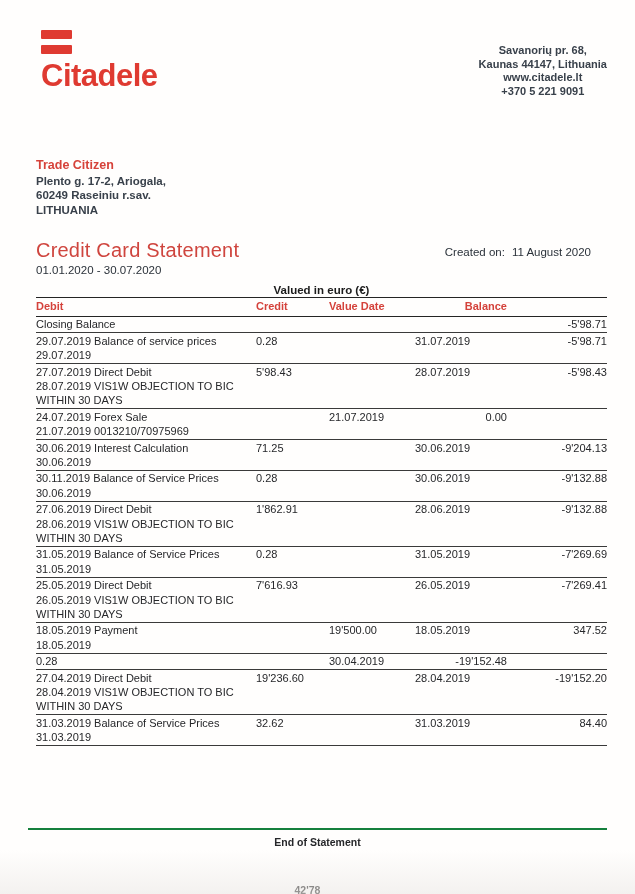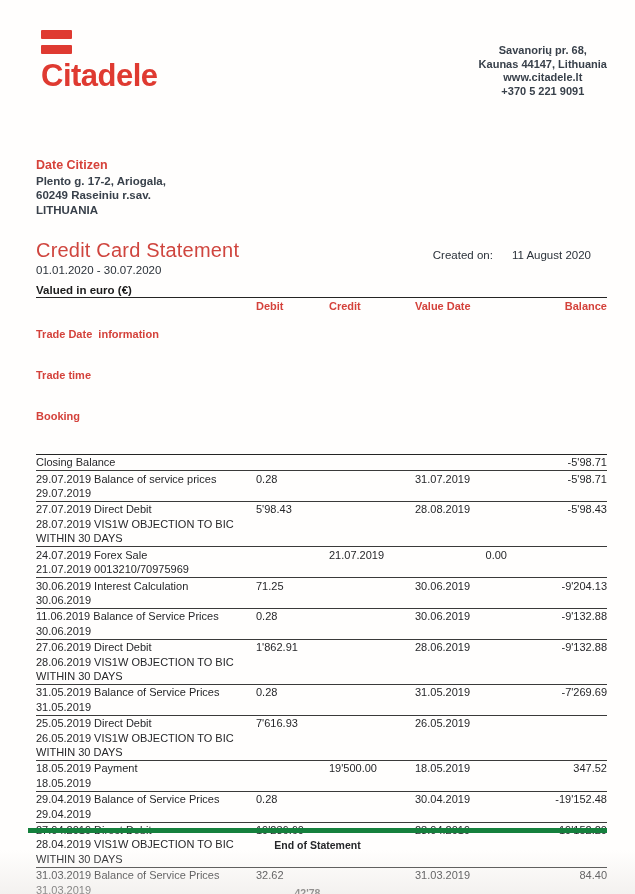--- a/index.html
+++ b/index.html
@@ -21,28 +21,28 @@
   .wordmark{
     color:#df3a31;font-weight:bold;font-size:31px;letter-spacing:-0.5px;
     margin-top:6px;line-height:32px;
   }
   .bank-address{text-align:center;font-size:11px;font-weight:bold;color:#39414b;line-height:13.5px;padding-top:14px;}
   
   .customer{margin-top:24px;line-height:14.5px;}
   .customer .name{color:#d6423a;font-weight:bold;font-size:12.5px;margin-bottom:1px;}
   .customer .addr{font-weight:bold;font-size:11.5px;color:#39414b;}
   
-  .title-row{display:flex;justify-content:space-between;align-items:flex-end;margin-top:22px;}
+  .title-row{display:flex;justify-content:space-between;align-items:center;margin-top:22px;}
   .doc-title{color:#cf453e;font-size:20px;font-weight:500;letter-spacing:0.2px;line-height:22px;}
   .created{font-size:11.5px;color:#2b323a;padding-top:4px;padding-right:16px;}
-  .created .lbl{margin-right:19px;}
+  .created .lbl{margin-right:7px;}
   .period{font-size:11.5px;color:#2b323a;margin-top:3px;}
   
   .valued-row{
-    text-align:left;font-weight:bold;font-size:11.5px;color:#1c1c1c;
+    text-align:center;font-weight:bold;font-size:11.5px;color:#1c1c1c;
     margin-top:8px;padding-bottom:1px;border-bottom:1.5px solid #242424;
   }
   
   .t-grid{display:grid;grid-template-columns:220px 73px 86px 92px 100px;}
   .t-head{
     color:#d4423b;font-weight:bold;font-size:11px;line-height:13.8px;
     padding:2px 0 2px 0;border-bottom:1.5px solid #242424;
   }
   .t-head .cell div{white-space:pre-wrap;}
   .t-body{}
@@ -50,21 +50,21 @@
     display:grid;grid-template-columns:220px 73px 86px 92px 100px;
     font-size:11px;line-height:14.4px;
     padding:0.5px 0;
     border-bottom:1px solid #3a3a3a;
   }
   .cell{white-space:pre-wrap;}
   .cell.balance{text-align:right;}
   
   .footer{
     position:absolute;left:28px;right:28px;top:828px;
-    border-top:5px solid #15803d;
+    border-top:2px solid #15803d;
   }
   .footer-text-wrap{position:relative;text-align:center;padding-top:2px;}
   .end-text{font-weight:bold;font-size:10.5px;color:#26272a;}
   .overlap-num{
     position:absolute;left:calc(50% - 23px);top:6px;
     font-weight:bold;font-size:10.5px;color:#3a3a3a;margin-top:48px;
   }
   .scan-fade{
     position:absolute;left:0;right:0;bottom:0;height:44px;
     background:linear-gradient(180deg, rgba(240,238,236,0) 0%, rgba(234,231,228,0.55) 100%);
@@ -84,42 +84,37 @@
     </div>
     <div class="bank-address">
       <div>Savanorių pr. 68,</div>
       <div>Kaunas 44147, Lithuania</div>
       <div>www.citadele.lt</div>
       <div>+370 5 221 9091</div>
     </div>
   </div>
 
   <div class="customer">
-    <div class="name">Date Citizen</div>
+    <div class="name">Trade Citizen</div>
     <div class="addr">Plento g. 17-2, Ariogala,</div>
     <div class="addr">60249 Raseiniu r.sav.</div>
     <div class="addr">LITHUANIA</div>
   </div>
 
   <div class="title-row">
     <div class="doc-title">Credit Card Statement</div>
     <div class="created">
       <span class="lbl">Created on:</span><span>11 August 2020</span>
     </div>
   </div>
   <div class="period">01.01.2020 - 30.07.2020</div>
 
   <div class="valued-row">Valued in euro (€)</div>
 
   <div class="t-grid t-head">
-    <div class="cell info">
-      <div>Trade Date  information</div>
-      <div>Trade time</div>
-      <div>Booking</div>
-    </div>
     <div class="cell">Debit</div>
     <div class="cell">Credit</div>
     <div class="cell">Value Date</div>
     <div class="cell balance">Balance</div>
   </div>
 
   <div class="t-body">
       <div class="t-row">
         <div class="cell info"><div>Closing Balance</div></div>
         <div class="cell debit"></div>
@@ -131,38 +126,38 @@
         <div class="cell info"><div>29.07.2019 Balance of service prices</div><div>29.07.2019</div></div>
         <div class="cell debit">0.28</div>
         <div class="cell credit"></div>
         <div class="cell value_date">31.07.2019</div>
         <div class="cell balance">-5'98.71</div>
       </div>
       <div class="t-row">
         <div class="cell info"><div>27.07.2019 Direct Debit</div><div>28.07.2019 VIS1W OBJECTION TO BIC</div><div>WITHIN 30 DAYS</div></div>
         <div class="cell debit">5'98.43</div>
         <div class="cell credit"></div>
-        <div class="cell value_date">28.08.2019</div>
+        <div class="cell value_date">28.07.2019</div>
         <div class="cell balance">-5'98.43</div>
       </div>
       <div class="t-row">
         <div class="cell info"><div>24.07.2019 Forex Sale</div><div>21.07.2019 0013210/70975969</div></div>
         <div class="cell debit"></div>
         <div class="cell value_date">21.07.2019</div>
         <div class="cell balance">0.00</div>
       </div>
       <div class="t-row">
         <div class="cell info"><div>30.06.2019 Interest Calculation</div><div>30.06.2019</div></div>
         <div class="cell debit">71.25</div>
         <div class="cell credit"></div>
         <div class="cell value_date">30.06.2019</div>
         <div class="cell balance">-9'204.13</div>
       </div>
       <div class="t-row">
-        <div class="cell info"><div>11.06.2019 Balance of Service Prices</div><div>30.06.2019</div></div>
+        <div class="cell info"><div>30.11.2019 Balance of Service Prices</div><div>30.06.2019</div></div>
         <div class="cell debit">0.28</div>
         <div class="cell credit"></div>
         <div class="cell value_date">30.06.2019</div>
         <div class="cell balance">-9'132.88</div>
       </div>
       <div class="t-row">
         <div class="cell info"><div>27.06.2019 Direct Debit</div><div>28.06.2019 VIS1W OBJECTION TO BIC</div><div>WITHIN 30 DAYS</div></div>
         <div class="cell debit">1'862.91</div>
         <div class="cell credit"></div>
         <div class="cell value_date">28.06.2019</div>
@@ -173,30 +168,30 @@
         <div class="cell debit">0.28</div>
         <div class="cell credit"></div>
         <div class="cell value_date">31.05.2019</div>
         <div class="cell balance">-7'269.69</div>
       </div>
       <div class="t-row">
         <div class="cell info"><div>25.05.2019 Direct Debit</div><div>26.05.2019 VIS1W OBJECTION TO BIC</div><div>WITHIN 30 DAYS</div></div>
         <div class="cell debit">7'616.93</div>
         <div class="cell credit"></div>
         <div class="cell value_date">26.05.2019</div>
+        <div class="cell balance">-7'269.41</div>
       </div>
       <div class="t-row">
         <div class="cell info"><div>18.05.2019 Payment</div><div>18.05.2019</div></div>
         <div class="cell debit"></div>
         <div class="cell credit">19'500.00</div>
         <div class="cell value_date">18.05.2019</div>
         <div class="cell balance">347.52</div>
       </div>
       <div class="t-row">
-        <div class="cell info"><div>29.04.2019 Balance of Service Prices</div><div>29.04.2019</div></div>
         <div class="cell debit">0.28</div>
         <div class="cell credit"></div>
         <div class="cell value_date">30.04.2019</div>
         <div class="cell balance">-19'152.48</div>
       </div>
       <div class="t-row">
         <div class="cell info"><div>27.04.2019 Direct Debit</div><div>28.04.2019 VIS1W OBJECTION TO BIC</div><div>WITHIN 30 DAYS</div></div>
         <div class="cell debit">19'236.60</div>
         <div class="cell credit"></div>
         <div class="cell value_date">28.04.2019</div>

